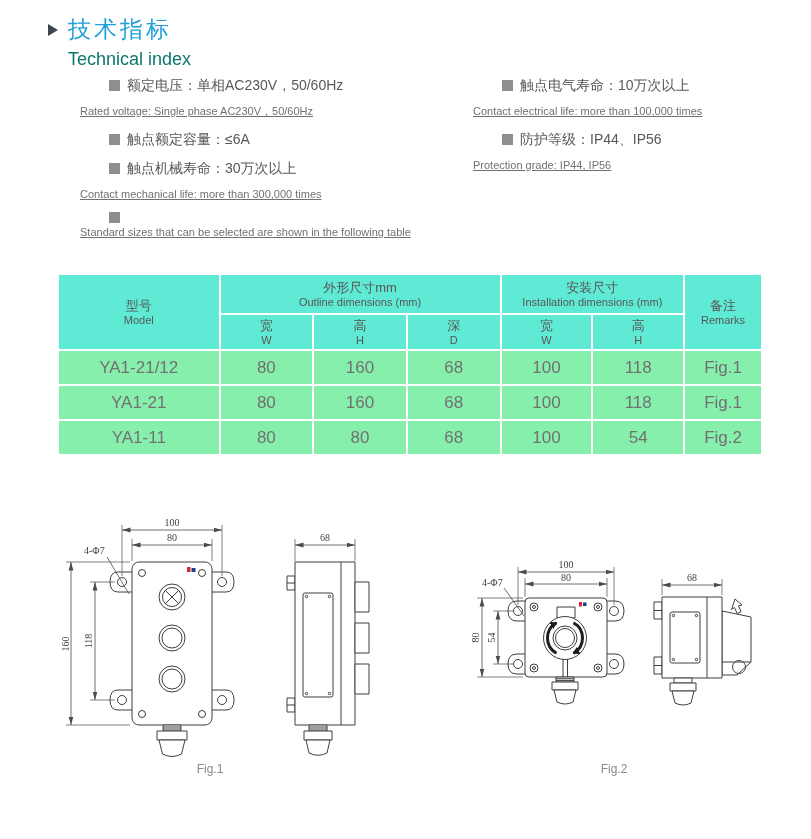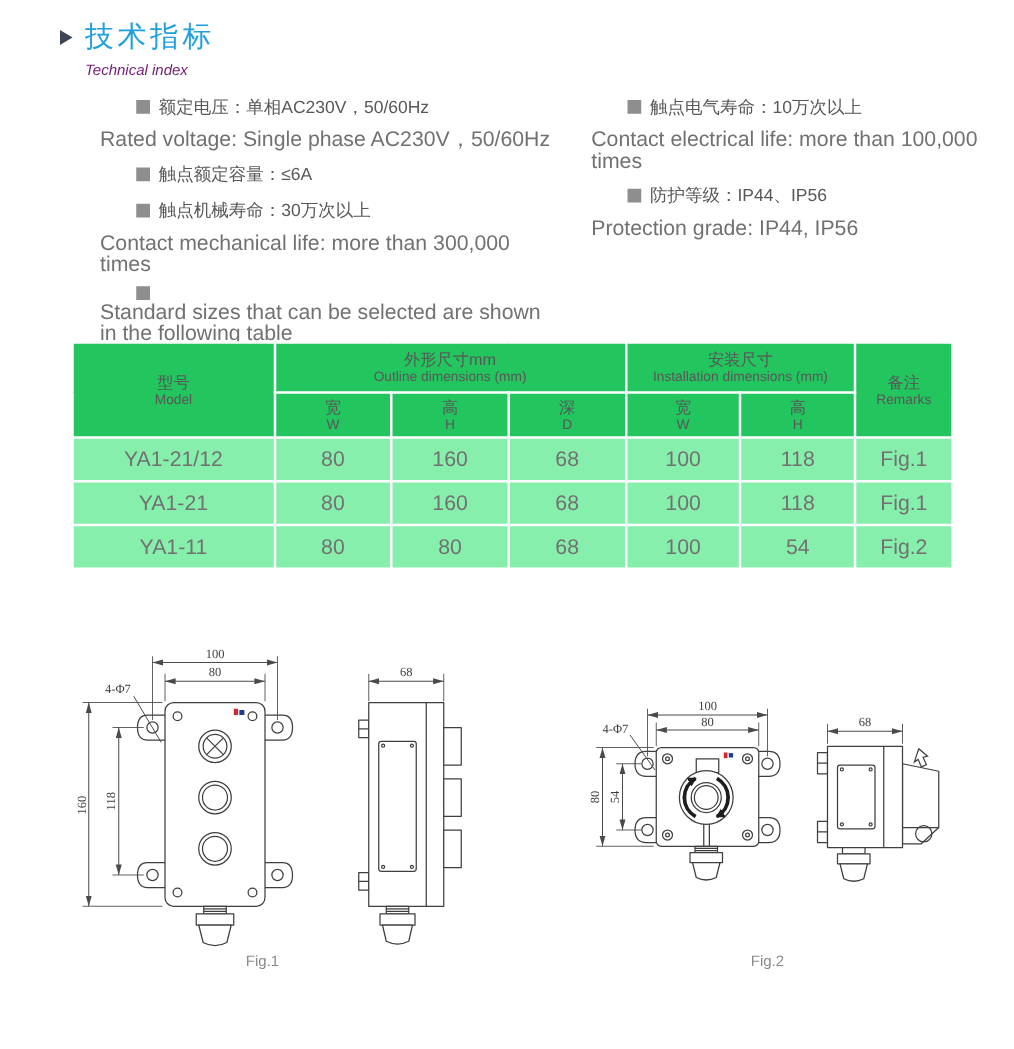--- a/index.html
+++ b/index.html
@@ -5,37 +5,37 @@
   html,body { margin:0; padding:0; background:#fff; }
   .page { position:relative; width:811px; height:839px; background:#ffffff;
           font-family:"Liberation Sans", sans-serif; overflow:hidden; }
 
   
   .header { position:absolute; left:48px; top:14px; }
   .title-row { display:flex; align-items:center; }
   .tri { width:0; height:0; border-left:10px solid #3D4654;
          border-top:6px solid transparent; border-bottom:6px solid transparent; margin-right:10px; }
   .title-zh { font-size:23px; color:#1FA0DB; letter-spacing:3px; }
-  .title-en { margin:4px 0 0 20px; font-size:12px; color:#701a75;font-style:italic; }
+  .title-en { margin:4px 0 0 20px; font-size:18px; color:#0f766e; }
 
   
   .col { position:absolute; top:68px; }
   .col-left  { left:62px;  width:385px; padding-top:7px; }
   .col-right { left:455px; width:350px; padding-top:7px; }
   .spec { margin-bottom:9px; }
   .spec-zh { display:flex; align-items:center; font-size:14px; color:#595757; line-height:20px; margin-bottom:8px;padding-left:47px; }
   .bullet { width:11px; height:11px; background:#8E8E8E; margin-right:7px; flex:none; }
-  .spec-en { font-size:17px; color:#727171; line-height:17px; padding-left:18px; }
+  .spec-en { font-size:11px; color:#727171; line-height:17px; padding-left:18px;text-decoration:underline; }
   .spec--tight .spec-zh { margin-bottom:1px; }
 
   
   .size-table { position:absolute; left:57px; top:273px; width:706px;
                 border-collapse:collapse; text-align:center; }
   .size-table th, .size-table td { border:2px solid #ffffff; font-weight:normal; padding:0; }
-  .size-table thead th { background:#22c55e; color:#595757; }
+  .size-table thead th { background:#5eead4; color:#595757; }
   .size-table tbody td { background:#86efac; color:#727171; font-size:17px; height:33px; }
   .hrow1 th { height:38px; }
   .hrow2 th { height:34px; }
   .h-zh { display:block; font-size:13px; line-height:16px; }
   .h-en { display:block; font-size:11px; line-height:13px; }
 
   
   .draw { position:absolute; top:505px; }
   .draw-fig1 { left:60px; }
   .draw-fig2 { left:460px; }

